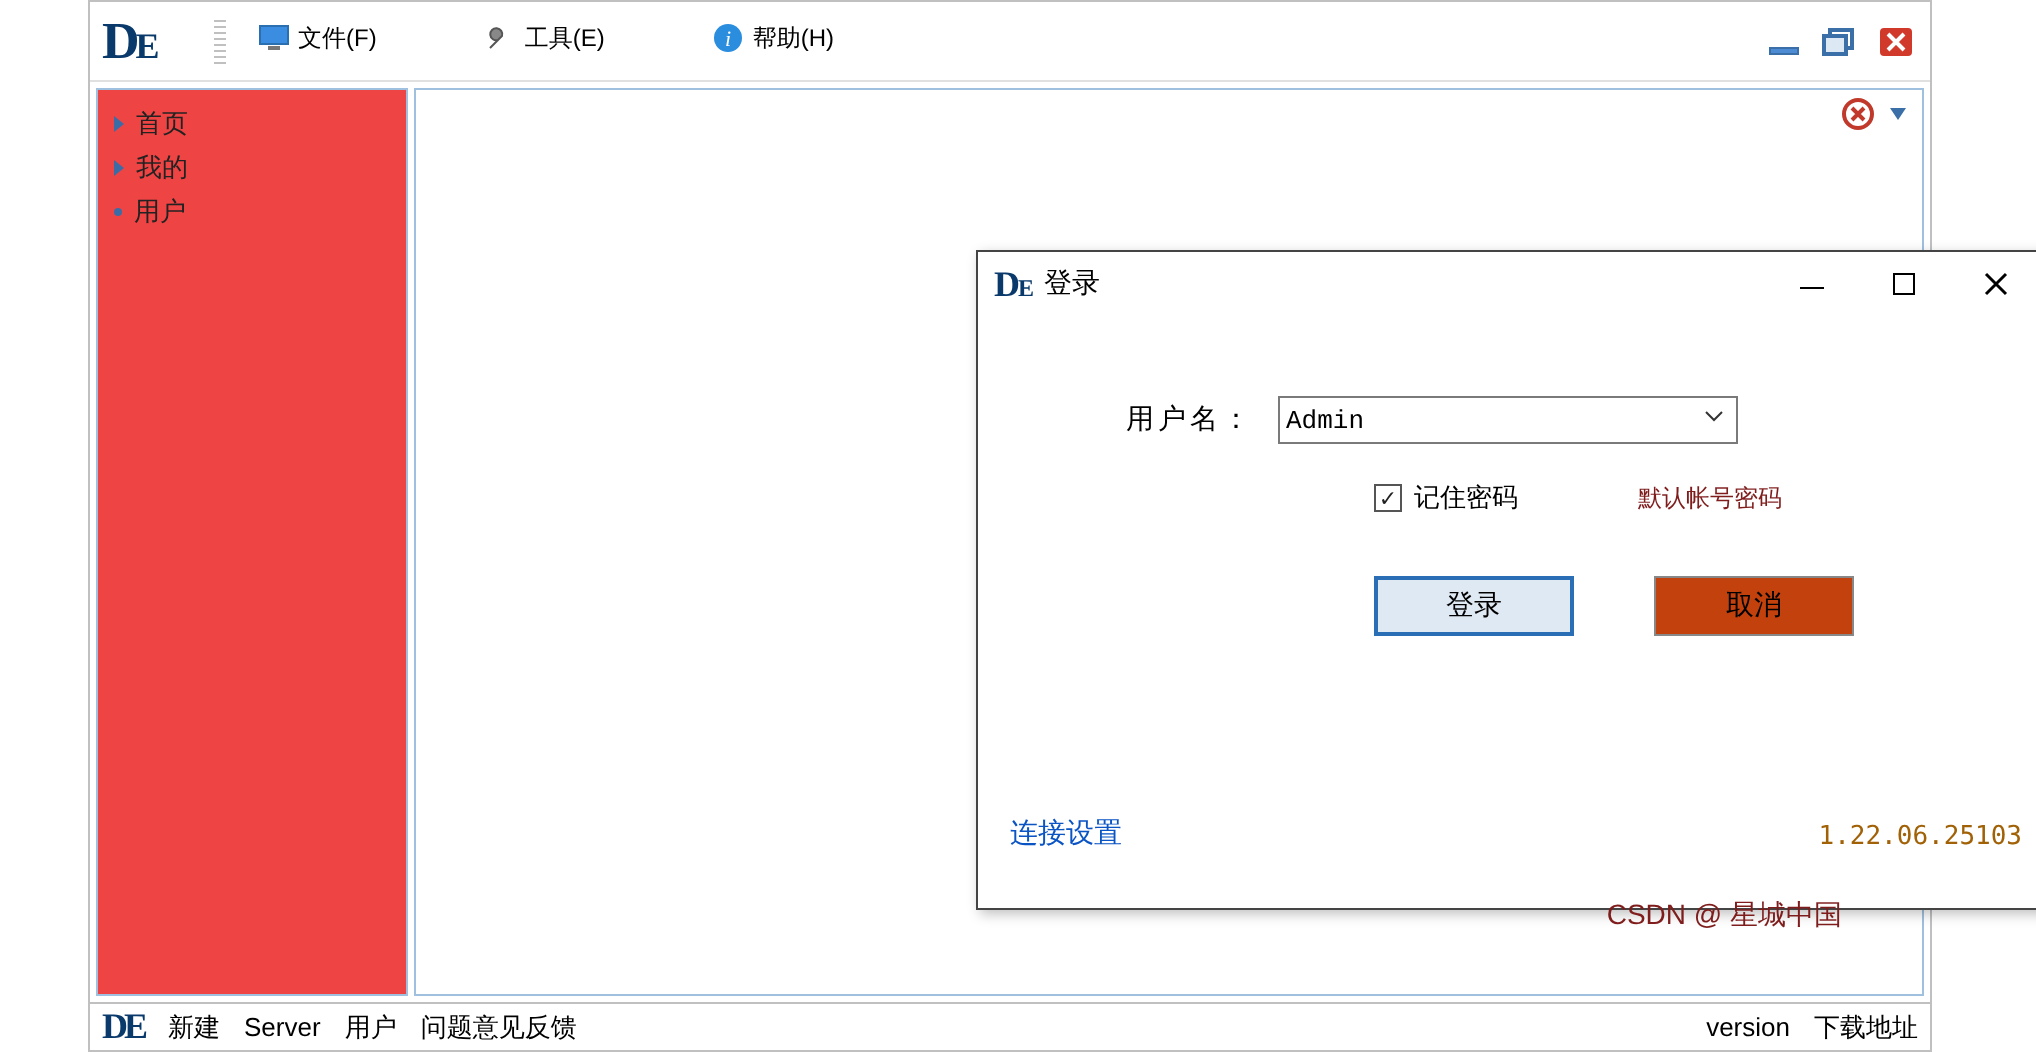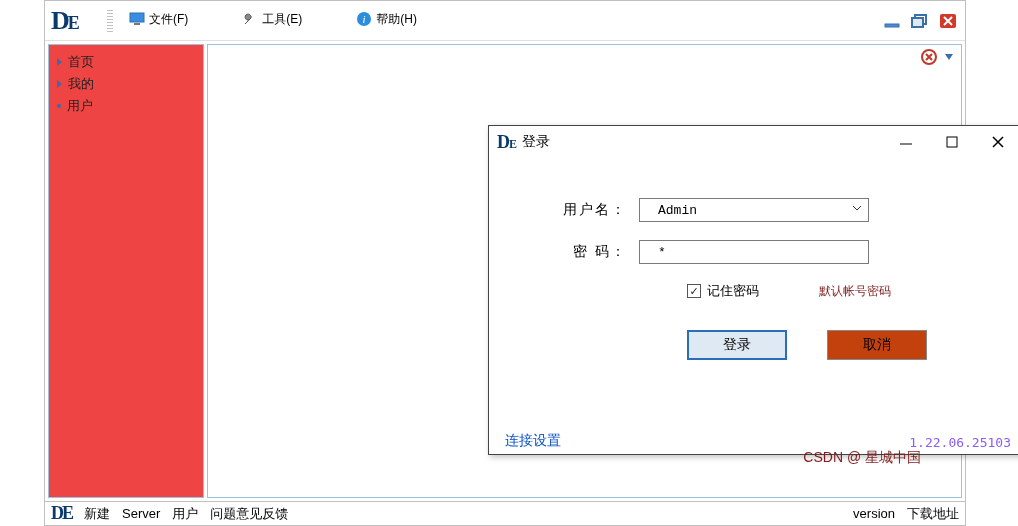--- a/index.html
+++ b/index.html
@@ -25,32 +25,32 @@
   .main-top-icons { position: absolute; right: 6px; top: 4px; display: flex; align-items: center; gap: 6px; }
   
   .dialog { position: absolute; left: 280px; top: 80px; width: 540px; height: 330px; border: 1px solid #444; background: #fff; box-shadow: 2px 2px 6px rgba(0,0,0,.25); }
   .dlg-title { height: 32px; display: flex; align-items: center; padding: 0 8px; font-size: 14px; }
   .dlg-title .logo-small { font-family: "Times New Roman", serif; font-weight: bold; color: #0a3a6b; font-size: 18px; margin-right: 6px; letter-spacing:-1px; }
   .dlg-winbtns { margin-left: auto; display: flex; gap: 28px; padding-right: 12px; }
   .dlg-wb { width: 18px; height: 18px; display: flex; align-items: center; justify-content: center; font-size: 14px; }
   .dlg-body { padding: 40px 40px 10px 40px; }
   .row { display: flex; align-items: center; margin-bottom: 18px; }
   .lbl { width: 110px; text-align: right; padding-right: 12px; font-size: 14px; letter-spacing: 2px; }
-  .inp { width: 230px; height: 24px; border: 1px solid #7a7a7a; padding: 2px 18px; font-family: "Courier New", monospace; font-size: 13px; background: #fff; }
+  .inp { width: 230px; height: 24px; border: 1px solid #7a7a7a; padding: 2px 3px; font-family: "Courier New", monospace; font-size: 13px; background: #fff; }
   .sel { position: relative; }
   .sel .chev { position: absolute; right: 6px; top: 4px; pointer-events: none; }
   .chkrow { display: flex; align-items: center; margin-left: 158px; gap: 60px; font-size: 13px; }
   .chkbox { width: 14px; height: 14px; border: 1px solid #555; display: inline-flex; align-items: center; justify-content: center; margin-right: 6px; font-size: 11px; color: #222; }
   .hint { color: #7f1d1d; font-size: 12px; }
   .btnrow { display: flex; gap: 40px; margin: 30px 0 0 158px; }
   .btn { width: 100px; height: 30px; border: 1px solid #888; background: #c2410c; display: flex; align-items: center; justify-content: center; font-size: 14px; }
   .btn.primary { border: 2px solid #2a6fb5; background: #dfe9f3; }
-  .dlg-foot { position: absolute; left: 16px; bottom: 4px; right: 16px; display: flex; justify-content: space-between; align-items: flex-end; }
+  .dlg-foot { position: absolute; left: 16px; bottom: 28px; right: 16px; display: flex; justify-content: space-between; align-items: flex-end; }
   .link { color: #0a54c4; font-size: 14px; }
-  .ver { font-family: monospace; color: #8b5cf6; font-size: 13px; }
+  .ver { font-family: monospace; color: #a16207; font-size: 13px; }
   
   .statusbar { height: 24px; border-top: 1px solid #c0c0c0; display: flex; align-items: center; padding: 0 6px; gap: 12px; font-size: 13px; background: #fff; }
   .statusbar .spacer { flex: 1; }
   .watermark { position: absolute; right: 40px; bottom: 30px; color: #7f1d1d; font-size: 14px; pointer-events:none; }
   svg { display:block; }
 </style>
 </head>
 <body>
 
 <div class="app">
@@ -171,24 +171,20 @@
             <div class="lbl">用户名：</div>
             <div class="sel">
               <input class="inp" value="Admin" style="">
               <span class="chev">
                   <svg width="12" height="12">
                     <path d="M2 4 L6 8 L10 4" fill="none" stroke="#333" stroke-width="1"></path>
                   </svg>
                 </span>
             </div>
           </div>
-          <div class="row">
-            <div class="lbl">密  码：</div>
-            <input class="inp" value="*" style="">
-          </div>
           <div class="chkrow">
             <label style="display:flex;align-items:center;">
               <span class="chkbox">✓</span>
               <span>记住密码</span>
             </label>
             <span class="hint">默认帐号密码</span>
           </div>
           <div class="btnrow">
             <div class="btn primary">
                 <span>登录</span>

